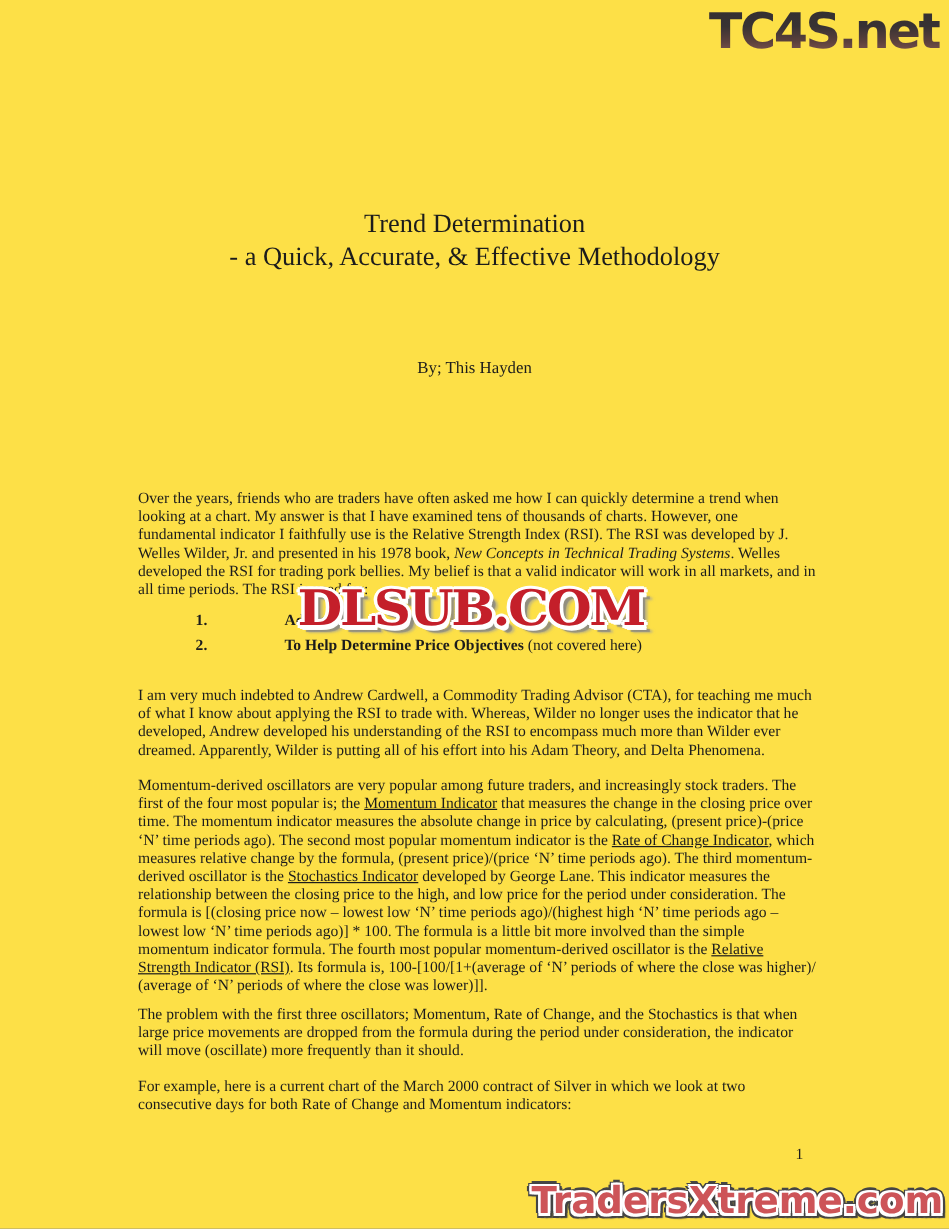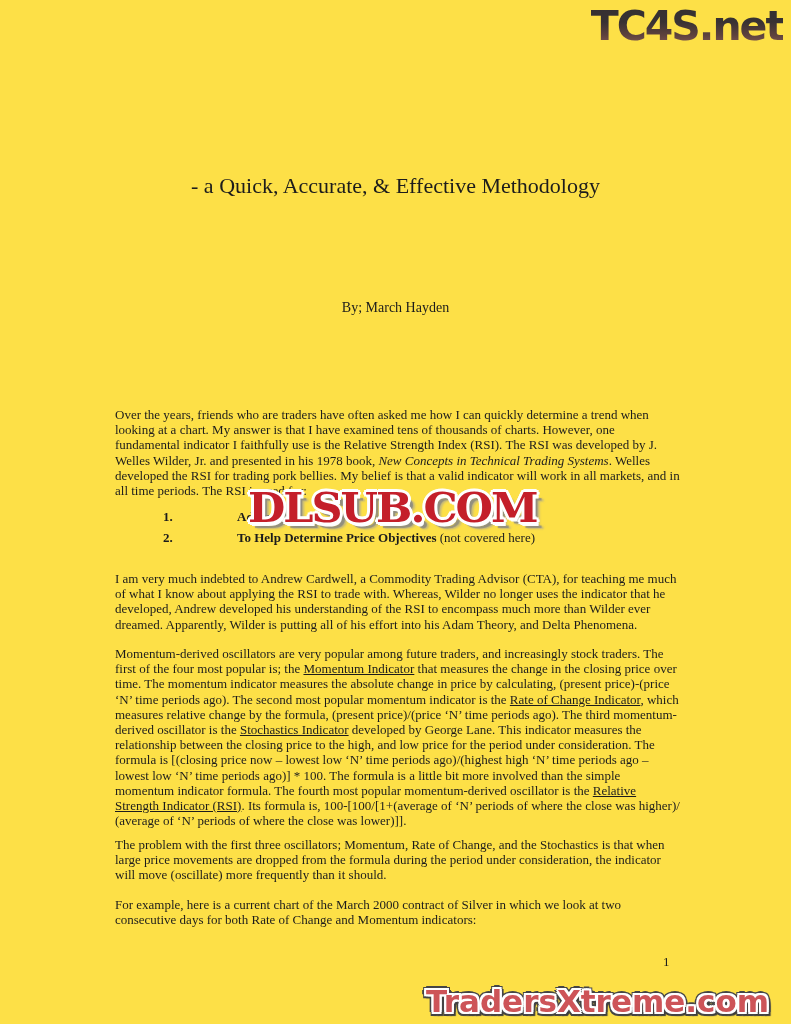--- a/index.html
+++ b/index.html
@@ -63,43 +63,44 @@
       0 -3px 0 #fff, 0 3px 0 #fff, -3px 0 0 #fff, 3px 0 0 #fff,
       2px 4px 0 #fdfdfd, 5px 6px 1px rgba(130,130,130,.8), 7px 7px 2px rgba(160,160,160,.55);
     transform:scaleY(.95);transform-origin:top left;
   }
 
   
   .page-number{position:absolute;left:663px;top:954px;font-size:13px;}
 
   
   .traders-logo{
-    position:absolute;right:22px;bottom:3px;z-index:5;
+    position:absolute;right:5px;bottom:3px;z-index:5;
     font-family:"DejaVu Sans","Liberation Sans",sans-serif;
     font-weight:bold;font-size:31px;line-height:40px;letter-spacing:0px;
     color:#cd5458;
     text-shadow:
       -2px -2px 0 #fff, 2px -2px 0 #fff, -2px 2px 0 #fff, 2px 2px 0 #fff,
       0 -2px 0 #fff, 0 2px 0 #fff, -2px 0 0 #fff, 2px 0 0 #fff,
       -4px 0 0 #454545, 4px 0 0 #454545, 0 -4px 0 #454545, 0 4px 1px #454545,
       -3px -3px 0 #454545, 3px -3px 0 #454545, -3px 4px 0 #454545, 4px 4px 1px #3c3c3c;
   }
 </style>
 </head>
 <body>
 
 <div class="page">
 
   <div class="tc4s-logo">TC4S.net</div>
 
   <div class="doc-title">
+    <div>Trend Determination</div>
     <div>- a Quick, Accurate, &amp; Effective Methodology</div>
   </div>
 
-  <div class="byline">By; March Hayden</div>
+  <div class="byline">By; This Hayden</div>
 
   <div class="para p1"><span>Over the years, friends who are traders have often asked me how I can quickly determine a trend when looking at a chart. My answer is that I have examined tens of thousands of charts. However, one fundamental indicator I faithfully use is the Relative Strength Index (RSI). The RSI was developed by J. Welles Wilder, Jr. and presented in his 1978 book, </span><span class="seg-i">New Concepts in Technical Trading Systems</span><span>. Welles developed the RSI for trading pork bellies. My belief is that a valid indicator will work in all markets, and in all time periods.  The RSI is used for:</span></div>
 
   <div class="rsi-list">
     <div class="row">
       <span class="num">1.</span>
       <span class="label">Adam A</span>
       <span class="suffix"></span>
     </div>
     <div class="row">

